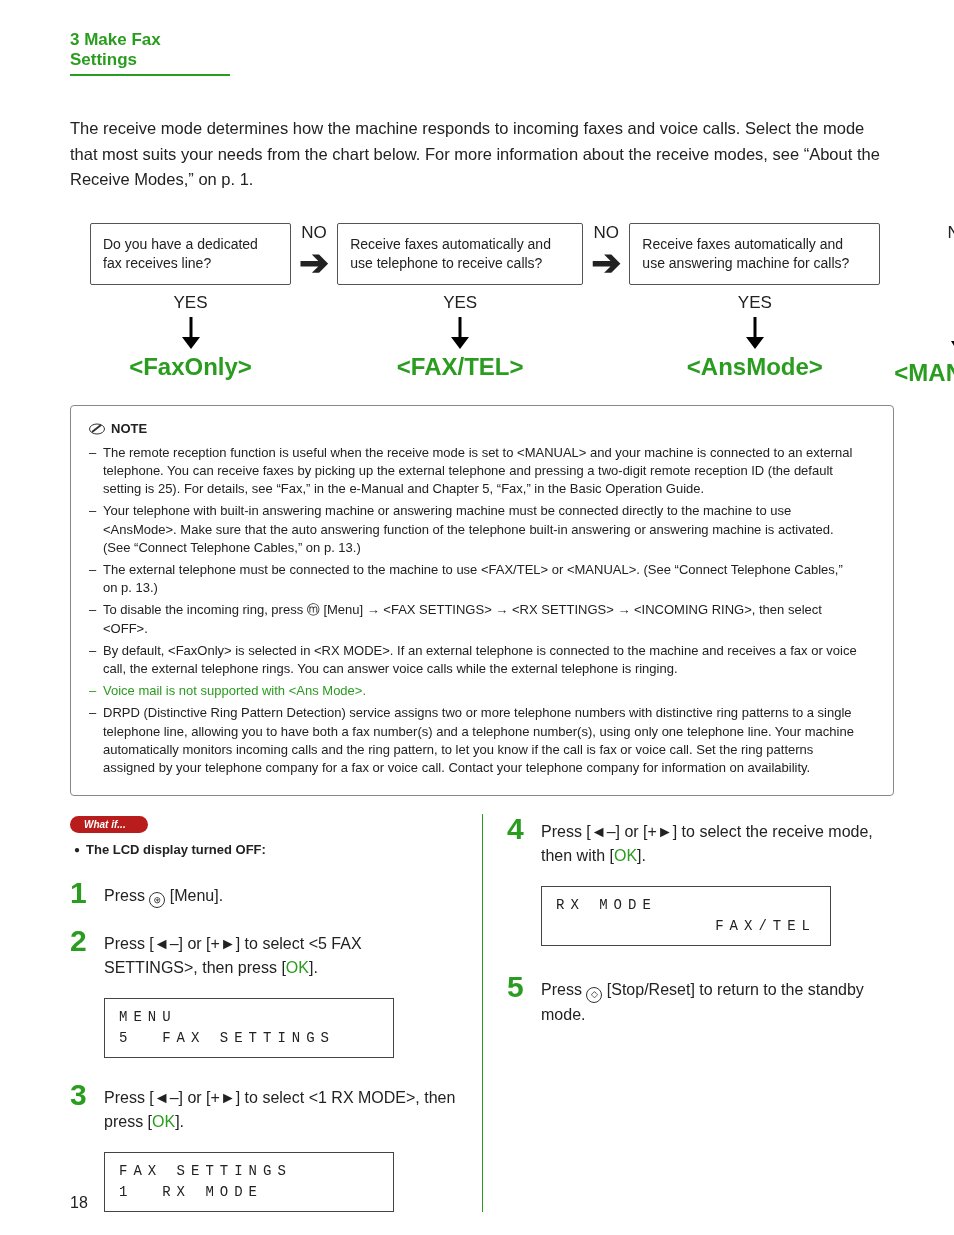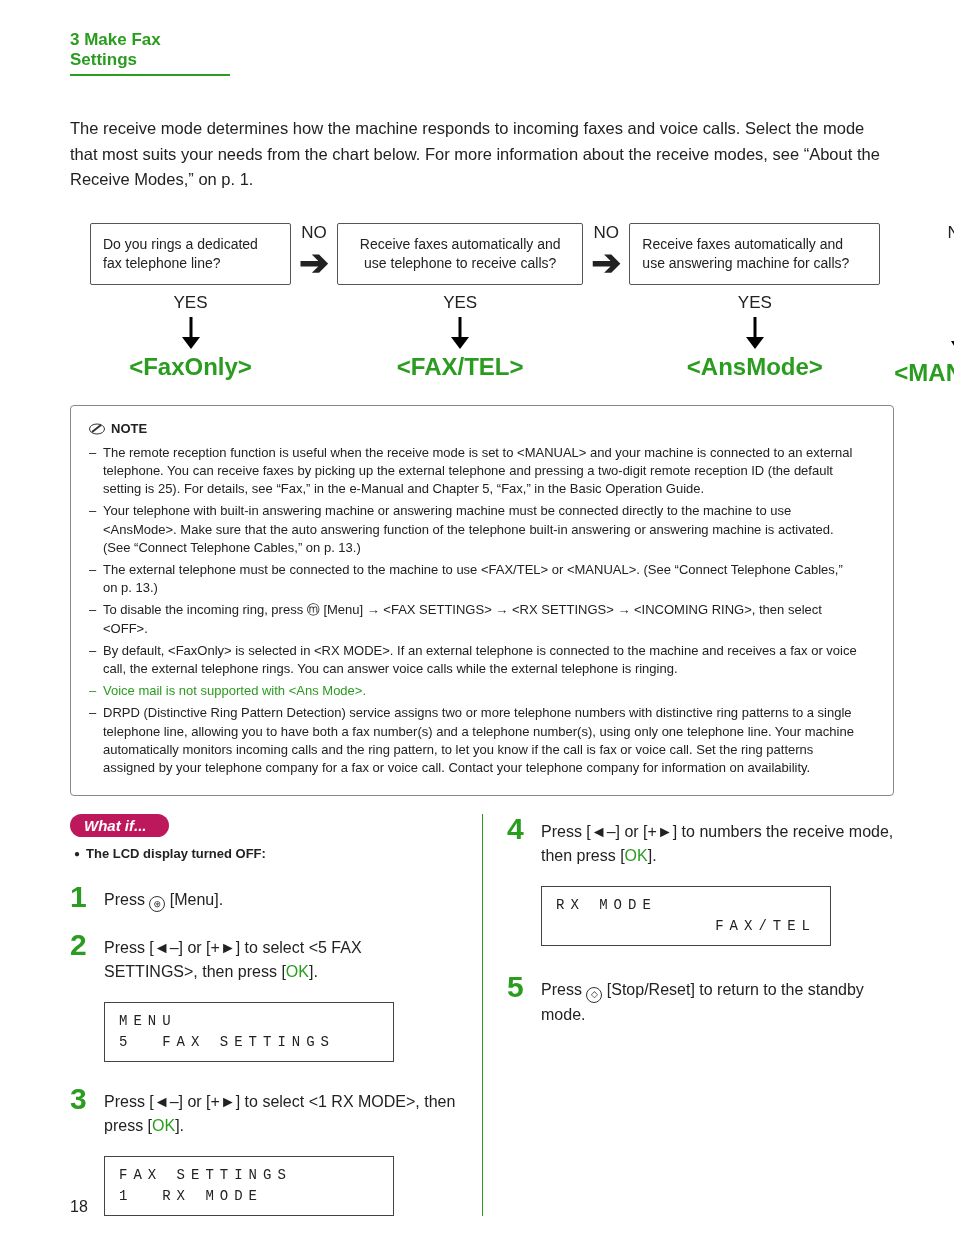--- a/index.html
+++ b/index.html
@@ -50,21 +50,21 @@
     border-radius: 2px;
     padding: 10px 12px;
     font-size: 14px;
     line-height: 1.35;
     text-align: left;
     height: 40px;
     display: flex;
     align-items: center;
   }
   .qb-w1 { width: 175px; }
-  .qb-w2 { width: 220px; text-align: center; }
+  .qb-w2 { width: 220px; }
   .qb-w3 { width: 225px; }
   .no-lbl {
     font-size: 17px;
     font-weight: 500;
     margin-bottom: 2px;
   }
   .yes-lbl {
     font-size: 17px;
     font-weight: 500;
     margin-top: 8px;
@@ -144,25 +144,25 @@
     position: relative;
   }
   .col {
     width: 50%;
     box-sizing: border-box;
   }
   .col-left { padding-right: 24px; }
   .col-right { padding-left: 24px; border-left: 1.5px solid #2a9c1f; }
   .whatif-pill {
     display: inline-block;
-    background: #be185d;
+    background: #b91c1c;
     color: #fff;
     font-weight: 700;
     font-style: italic;
-    font-size: 15px;
+    font-size: 10px;
     padding: 3px 22px 3px 14px;
     border-radius: 14px;
     margin-bottom: 8px;
   }
   .whatif-body {
     font-size: 12px;
     line-height: 1.45;
     margin-bottom: 18px;
     padding-left: 4px;
   }
@@ -236,21 +236,21 @@
 
 <div class="page">
 
   <div class="section-head">3 Make Fax Settings</div>
 
   <div class="intro">The receive mode determines how the machine responds to incoming faxes and voice calls. Select the mode that most suits your needs from the chart below. For more information about the receive modes, see “About the Receive Modes,” on p. 1.</div>
 
   <div class="flow">
 
     <div class="flow-col">
-      <div class="q-box qb-w1">Do you rings a dedicated fax telephone line?</div>
+      <div class="q-box qb-w1">Do you have a dedicated fax receives line?</div>
       <div class="yes-lbl">YES</div>
       <span class="down-arrow">
         <svg width="26" height="34">
             <line x1="13" y1="2" x2="13" y2="24" stroke="#000" stroke-width="3"></line>
             <polygon points="13,34 4,22 22,22" fill="#000"></polygon>
           </svg>
       </span>
       <div class="mode-lbl">&lt;FaxOnly&gt;</div>
     </div>
 
@@ -355,21 +355,21 @@
       <div class="lcd"><span>FAX SETTINGS</span>
 <span>1  RX MODE</span></div>
 
     </div>
 
     <div class="col col-right">
 
       <div class="step">
         <div class="step-num">4</div>
         <div class="step-body">
-          <span>Press [◄–] or [+►] to numbers the receive mode, then press [</span><span class="ok">OK</span><span>].</span>
+          <span>Press [◄–] or [+►] to select the receive mode, then with [</span><span class="ok">OK</span><span>].</span>
         </div>
       </div>
       <div class="lcd lcd-right"><span>RX MODE</span>
 <span class="line2-right"><span>FAX/TEL</span></span></div>
 
       <div class="step" style="margin-top:26px;">
         <div class="step-num">5</div>
         <div class="step-body">
           <span>Press </span><span class="inline-icon">◇</span><span> [Stop/Reset] to return to the standby mode.</span>
         </div>

